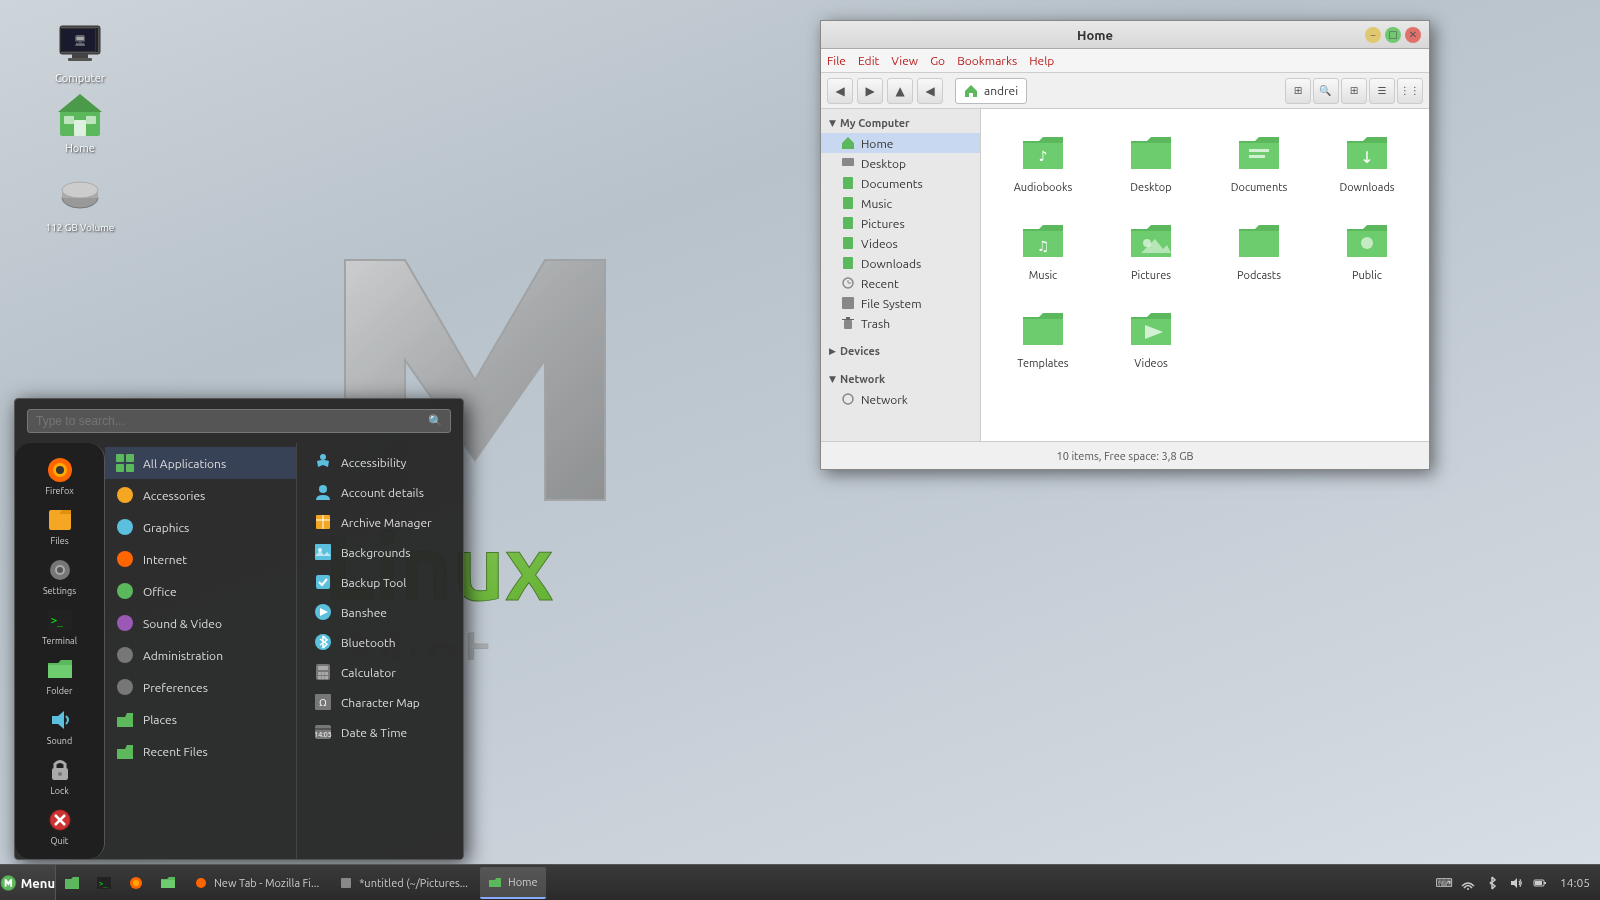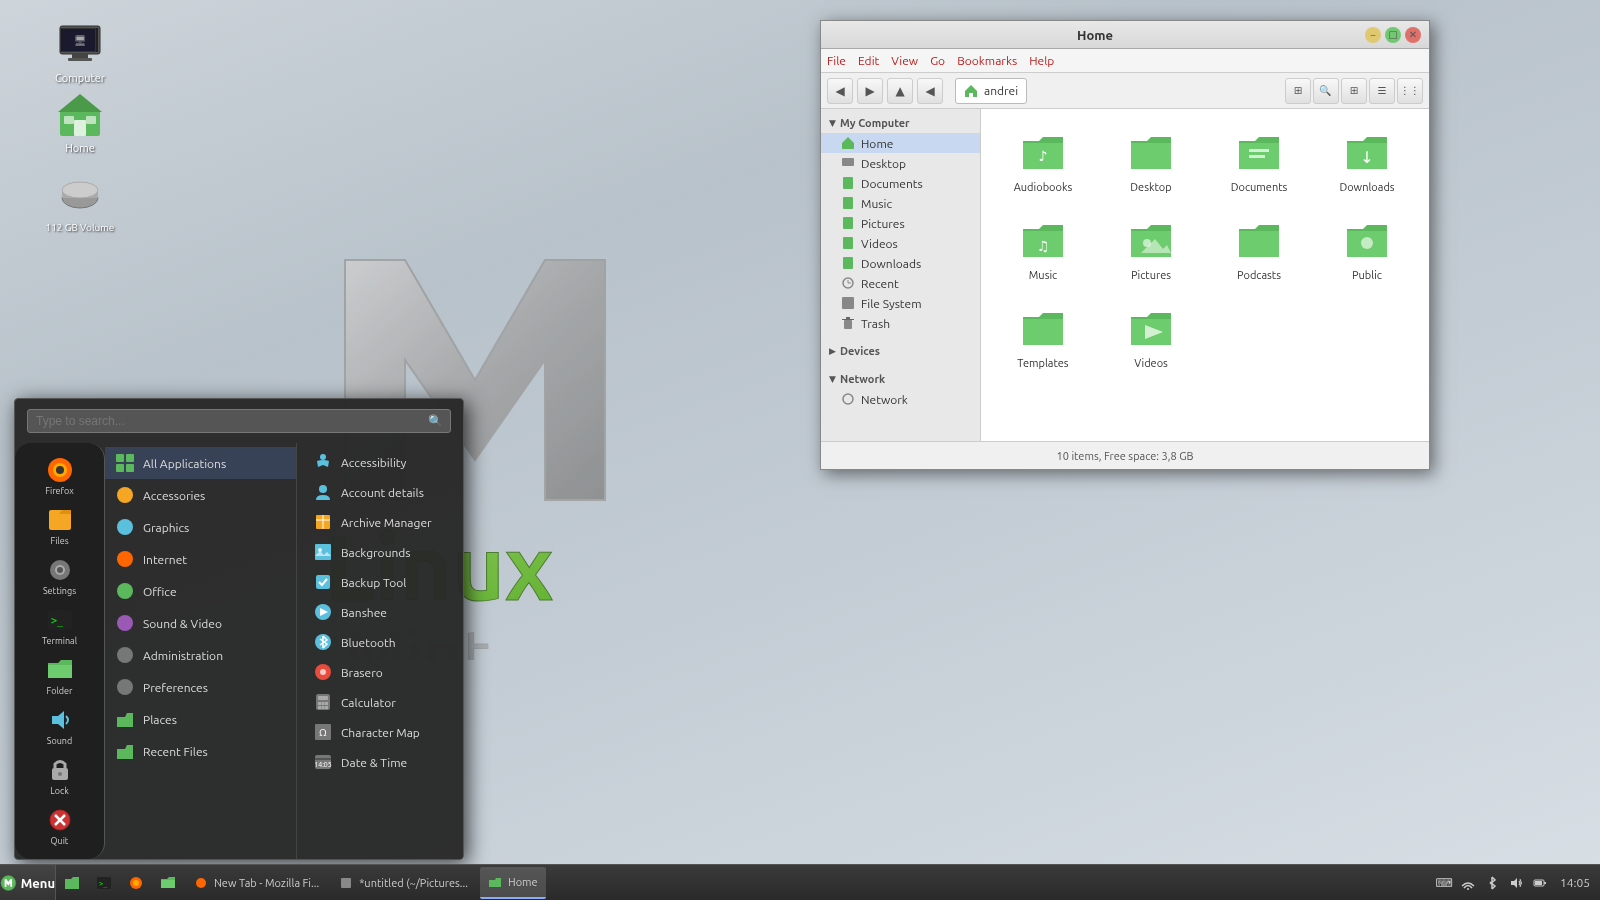--- a/index.html
+++ b/index.html
@@ -916,27 +916,20 @@
         </div>
         <div class="sm-right-item">
           <svg class="sm-right-icon" viewBox="0 0 20 20">
             <circle cx="10" cy="10" r="8" fill="#5bc0de"></circle>
             <path d="M10,4 L10,16 M10,4 L14,8 L7,13 M10,16 L14,12 L7,7" stroke="#fff" stroke-width="1.5" fill="none"></path>
           </svg>
           <span>Bluetooth</span>
         </div>
         <div class="sm-right-item">
           <svg class="sm-right-icon" viewBox="0 0 20 20">
-            <circle cx="10" cy="10" r="8" fill="#e74c3c"></circle>
-            <circle cx="10" cy="10" r="3" fill="#fff" opacity="0.7"></circle>
-          </svg>
-          <span>Brasero</span>
-        </div>
-        <div class="sm-right-item">
-          <svg class="sm-right-icon" viewBox="0 0 20 20">
             <rect x="3" y="2" width="14" height="16" rx="2" fill="#777"></rect>
             <rect x="5" y="4" width="10" height="4" rx="1" fill="#aaa"></rect>
             <rect x="5" y="10" width="3" height="3" rx="0.5" fill="#aaa"></rect>
             <rect x="8.5" y="10" width="3" height="3" rx="0.5" fill="#aaa"></rect>
             <rect x="12" y="10" width="3" height="3" rx="0.5" fill="#aaa"></rect>
             <rect x="5" y="14" width="3" height="3" rx="0.5" fill="#aaa"></rect>
             <rect x="8.5" y="14" width="3" height="3" rx="0.5" fill="#aaa"></rect>
             <rect x="12" y="14" width="3" height="3" rx="0.5" fill="#aaa"></rect>
           </svg>
           <span>Calculator</span>

